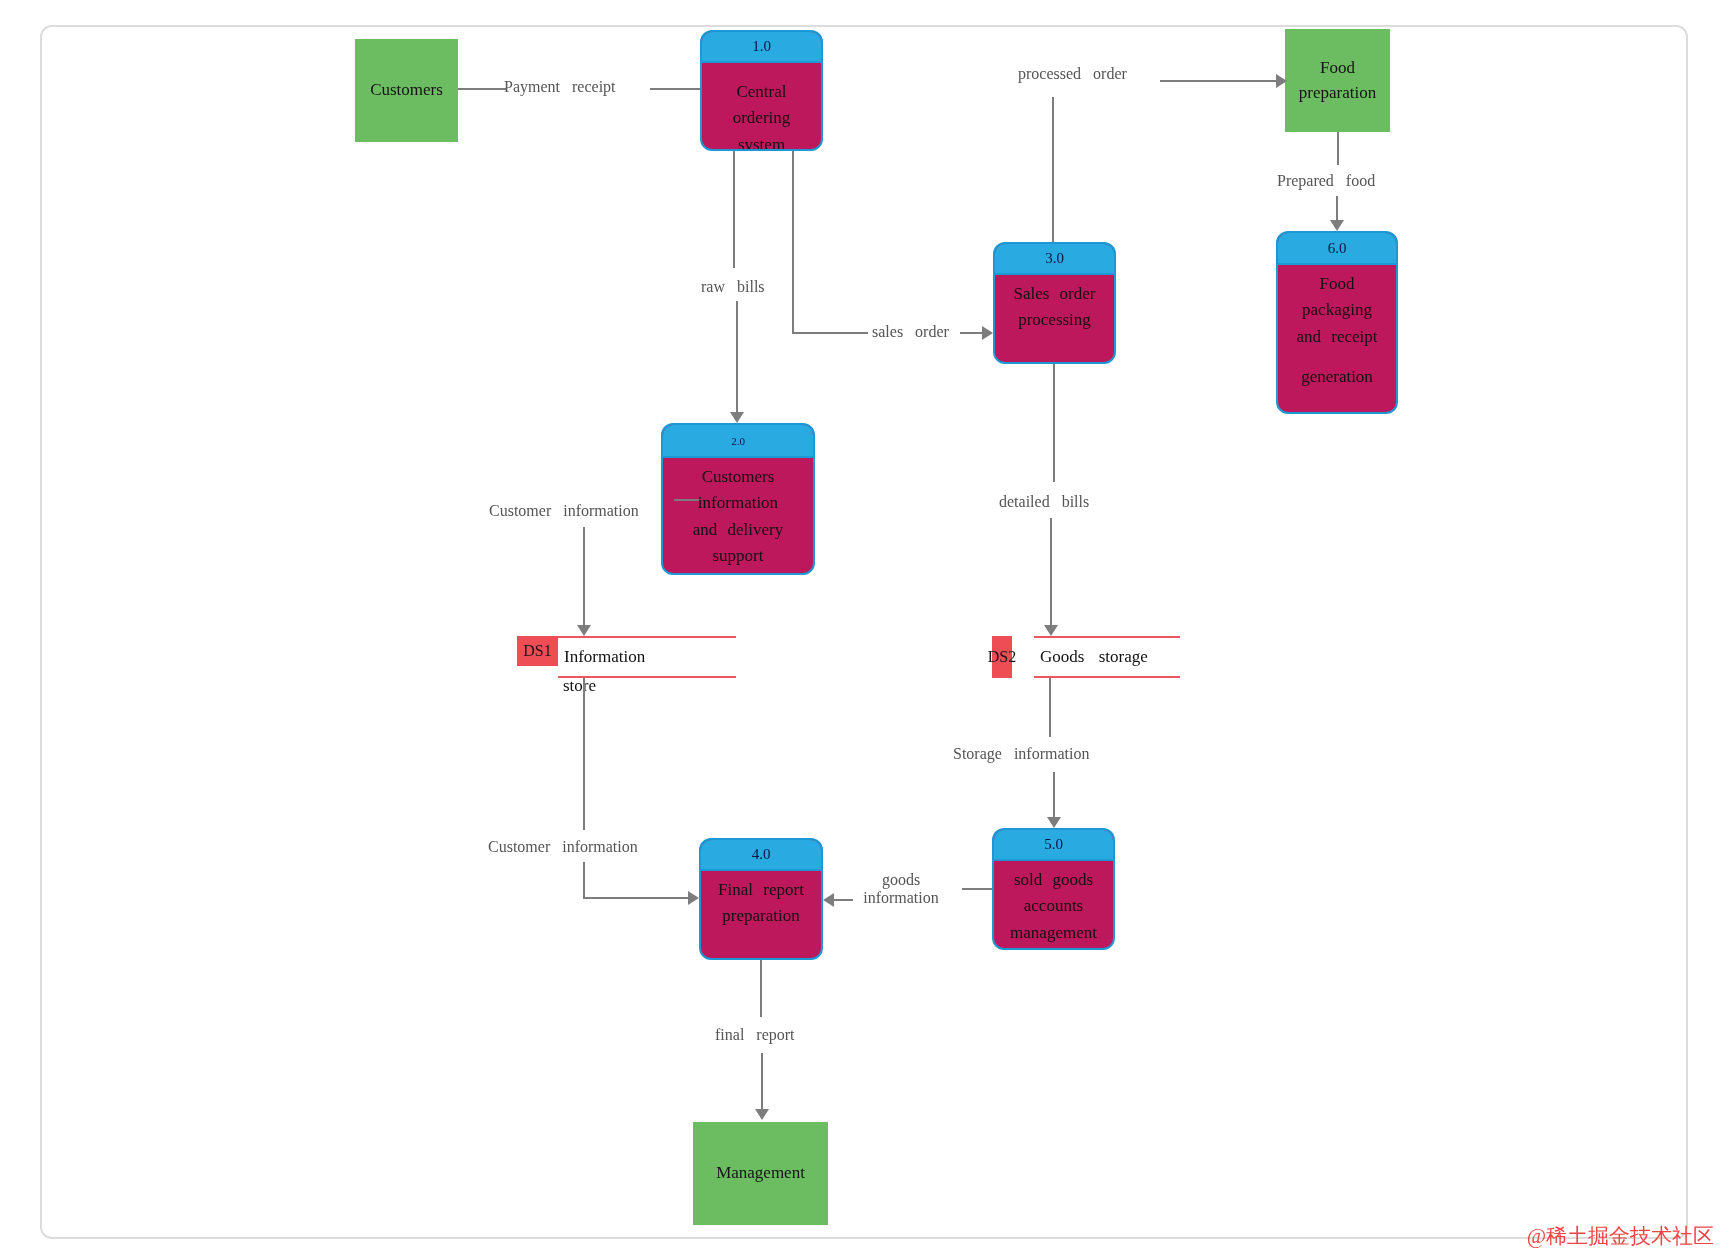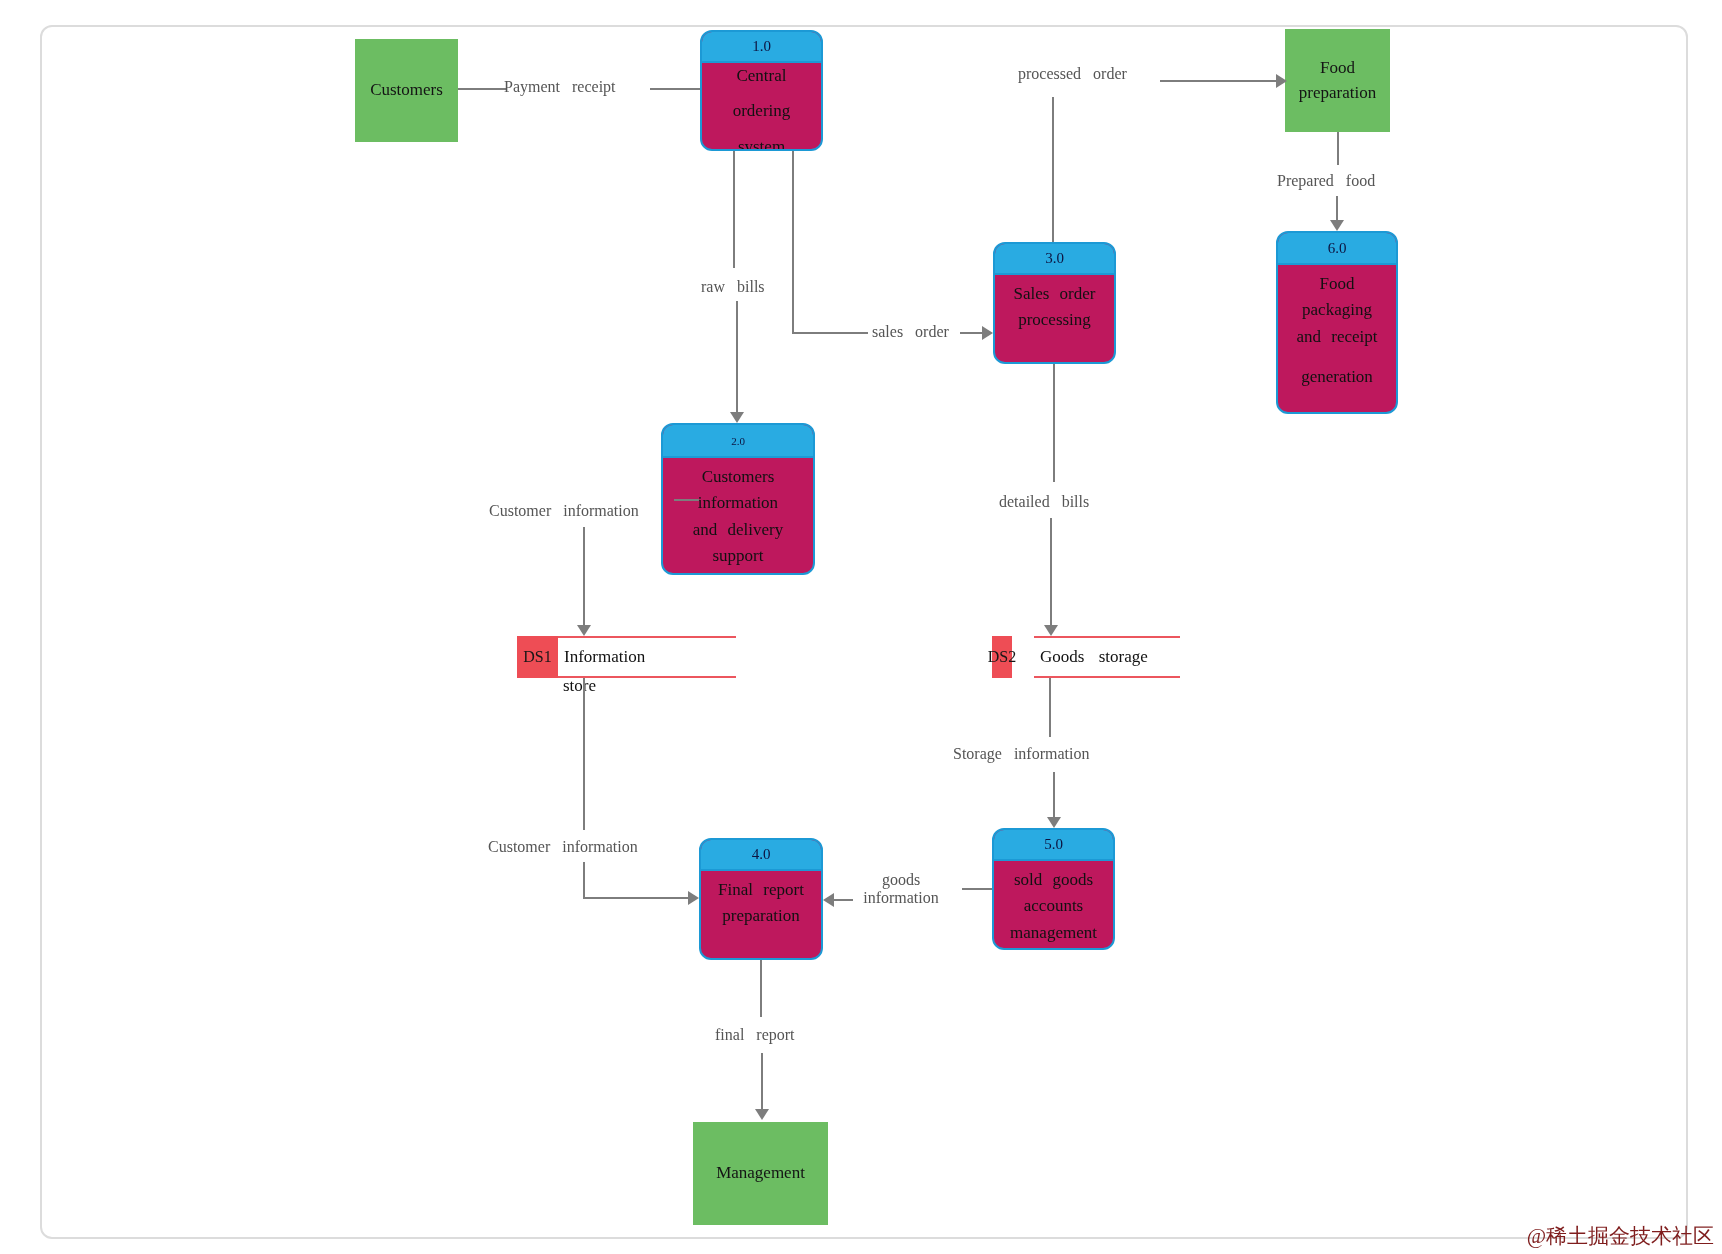--- a/index.html
+++ b/index.html
@@ -24,30 +24,30 @@
           text-align:center;line-height:1.45;}
   
   .process{position:absolute;border:2px solid #1c99d5;border-radius:12px;background:#be185d;
            box-sizing:border-box;overflow:hidden;display:flex;flex-direction:column;}
   .process-header{background:#29abe2;color:#0d1440;font-size:15px;text-align:center;
                   border-bottom:2px solid #1c99d5;display:flex;align-items:center;
                   justify-content:center;flex:0 0 auto;}
   .process-body{flex:1;display:flex;flex-direction:column;align-items:center;
                 font-size:17px;color:#111;line-height:1.55;word-spacing:6px;
                 text-align:center;padding-top:6px;}
-  .center-body{justify-content:center;padding-top:0;gap:9px;}
+  .center-body{justify-content:center;padding-top:16px;}
   
   .ds-tag{position:absolute;background:#ee4d55;color:#171717;font-size:16px;
           display:flex;align-items:center;justify-content:center;}
   .ds-band{position:absolute;background:#fff;border-top:2px solid #ec565e;
            border-bottom:2px solid #ec565e;box-sizing:border-box;display:flex;
            align-items:center;padding-left:6px;font-size:17px;color:#111;
            word-spacing:10px;white-space:nowrap;}
   .ds-overflow{position:absolute;font-size:17px;color:#111;white-space:nowrap;}
-  .watermark{position:absolute;color:#7f1d1d;font-size:21px;white-space:nowrap;}
+  .watermark{position:absolute;color:#ef4444;font-size:21px;white-space:nowrap;}
 </style>
 </head>
 <body>
 
 <div class="stage">
   <div class="card"></div>
 
   <div class="entity" style="left:355px;top:39px;width:103px;height:103px">
     <span>Customers</span>
   </div>
@@ -111,21 +111,21 @@
       <span>Food</span>
       <span>packaging</span>
       <span>and receipt</span>
       <span style="margin-top:14px">generation</span>
     </div>
   </div>
 
   <div class="ds-band" style="left:558px;top:636px;width:178px;height:42px">
     <span>Information</span>
   </div>
-  <div class="ds-tag" style="left:517px;top:636px;width:41px;height:42px">DS1</div>
+  <div class="ds-tag" style="left:517px;top:636px;width:41px;height:30px">DS1</div>
   <div class="ds-overflow" style="left:563px;top:676px">store</div>
 
   <div class="ds-band" style="left:1034px;top:636px;width:146px;height:42px">
     <span>Goods storage</span>
   </div>
   <div class="ds-tag" style="left:992px;top:636px;width:20px;height:42px">DS2</div>
 
   <div class="hline" style="left:458px;top:88px;width:49px"></div>
   <div class="flow-label" style="left:504px;top:78px">Payment receipt</div>
   <div class="hline" style="left:650px;top:88px;width:50px"></div>

